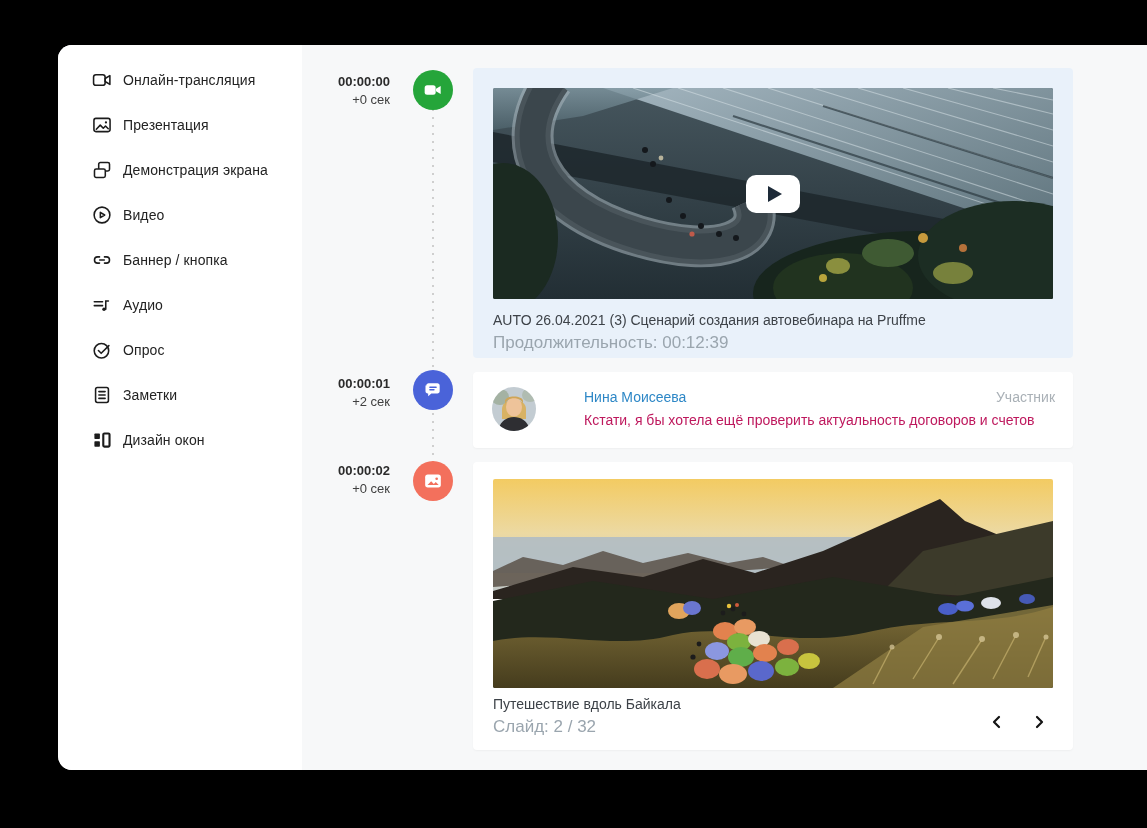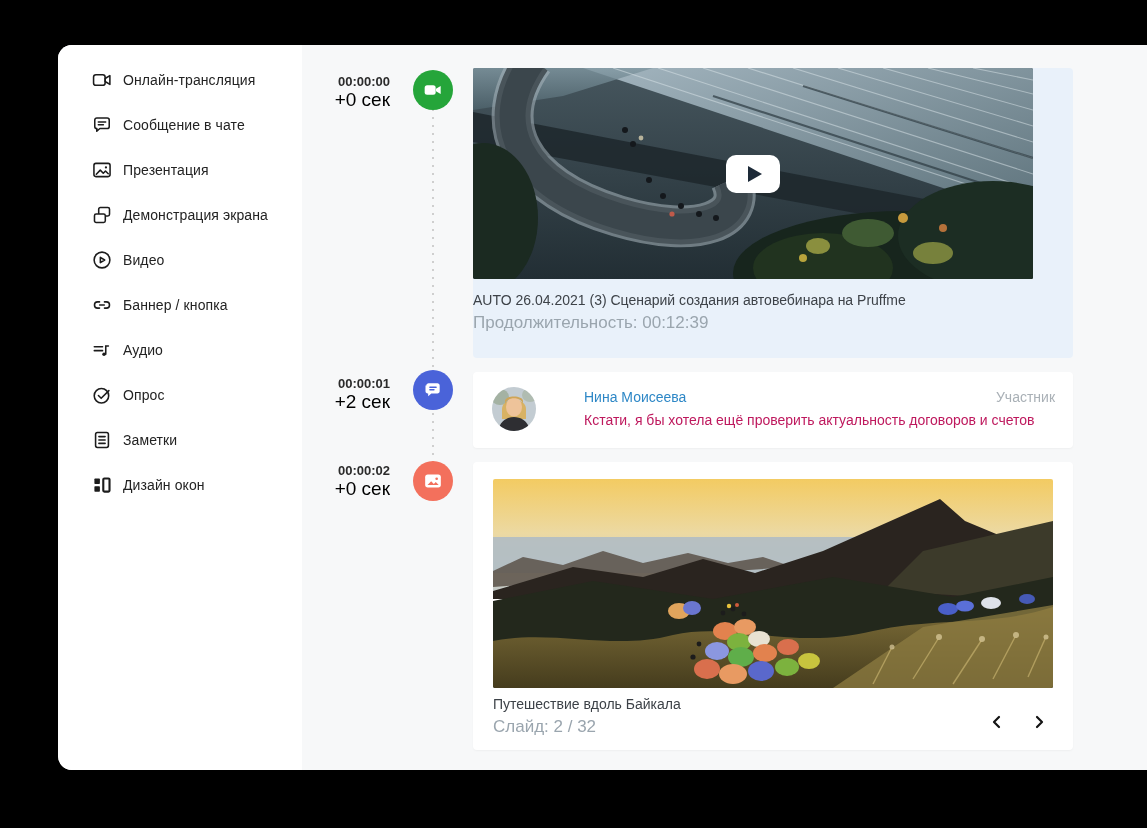--- a/index.html
+++ b/index.html
@@ -6,27 +6,27 @@
   body{width:1147px;height:828px;background:#000;font-family:"Liberation Sans",sans-serif;position:relative;overflow:hidden;}
   .window{position:absolute;left:58px;top:45px;width:1128px;height:725px;border-radius:14px;overflow:hidden;display:flex;background:#f7f8f9;box-shadow:0 10px 40px rgba(0,0,0,.5);}
   .sidebar{width:244px;background:#fff;flex:0 0 auto;padding-top:12px;box-sizing:border-box;}
   .side-item{height:45px;display:flex;align-items:center;padding-left:33px;cursor:pointer;}
   .side-item .ic{width:22px;height:22px;flex:0 0 auto;display:flex;align-items:center;justify-content:center;}
   .side-item .lbl{margin-left:10px;font-size:14px;color:#232323;letter-spacing:.1px;}
   .main{position:relative;flex:1;background:#f7f8f9;}
   .dots{position:absolute;left:130px;top:45px;width:2px;height:392px;background-image:radial-gradient(circle,#cfcfcf 1px,rgba(0,0,0,0) 1.2px);background-size:2px 8px;background-repeat:repeat-y;}
   .timeblock{position:absolute;left:8px;width:80px;text-align:right;}
   .timeblock .t{font-size:13px;font-weight:700;color:#2b2b2b;line-height:18px;}
-  .timeblock .o{font-size:19px;color:#000000;line-height:18px;}
+  .timeblock .o{font-size:13px;color:#404040;line-height:18px;}
   .evicon{position:absolute;left:111px;width:40px;height:40px;border-radius:50%;display:flex;align-items:center;justify-content:center;z-index:2;cursor:pointer;}
   .evicon.green{background:#25a53a;}
   .evicon.blue{background:#4a63d9;}
   .evicon.red{background:#f3705c;}
   .card{position:absolute;left:171px;width:600px;border-radius:4px;box-sizing:border-box;}
-  .card-video{top:23px;height:290px;background:#e9f1fa;}
+  .card-video{top:23px;height:290px;background:#e9f1fa;padding:20px;}
   .thumb{width:560px;display:block;border-radius:2px;position:relative;}
   .vwrap{position:relative;width:560px;height:211px;}
   .playbtn{position:absolute;left:50%;top:50%;transform:translate(-50%,-50%);width:54px;height:38px;cursor:pointer;}
   .card-title{font-size:14px;color:#3d4248;margin-top:13px;line-height:17px;}
   .card-sub{font-size:17px;color:#9aa5ae;margin-top:6px;line-height:16px;}
   .card-chat{top:327px;height:76px;background:#fff;padding:15px 18px 15px 19px;box-shadow:0 1px 2px rgba(0,0,0,.04);}
   .avatar{width:44px;height:44px;border-radius:50%;overflow:hidden;position:absolute;left:19px;top:15px;}
   .chat-body{margin-left:92px;}
   .chat-author{font-size:14px;color:#2d87c6;font-weight:500;line-height:17px;margin-top:2px;}
   .chat-msg{font-size:14px;color:#be185d;line-height:17px;margin-top:6px;}
@@ -45,29 +45,20 @@
     <div class="side-item">
       <span class="ic">
         <svg width="22" height="22" viewBox="0 0 24 24" fill="none" stroke="#1c1c1c" stroke-width="1.7" stroke-linejoin="round" stroke-linecap="round">
             <rect x="2.8" y="6.2" width="12.6" height="11.6" rx="2.6"></rect>
             <path d="M15.4 10.4 L20.6 7.2 V16.8 L15.4 13.6 Z"></path>
           </svg>
       </span>
       <span class="lbl">Онлайн-трансляция</span>
     </div>
 
-    <div class="side-item">
-      <span class="ic">
-        <svg width="22" height="22" viewBox="0 0 24 24" fill="none" stroke="#1c1c1c" stroke-width="1.7" stroke-linejoin="round" stroke-linecap="round">
-            <path d="M4.1 6.7c0-1.3 1-2.3 2.3-2.3h11.2c1.3 0 2.3 1 2.3 2.3v6.8c0 1.3-1 2.3-2.3 2.3H9.7l-3.4 3v-3H6.4c-1.3 0-2.3-1-2.3-2.3V6.7z"></path>
-            <path d="M8 8.8h8M8 11.7h5.5"></path>
-          </svg>
-      </span>
-      <span class="lbl">Сообщение в чате</span>
-    </div>
 
     <div class="side-item">
       <span class="ic">
         <svg width="22" height="22" viewBox="0 0 24 24" fill="none" stroke="#1c1c1c" stroke-width="1.7" stroke-linejoin="round" stroke-linecap="round">
             <rect x="3.2" y="4.8" width="17.6" height="14.4" rx="2.2"></rect>
             <path d="M5.8 16.6l4.3-4.5 3.3 3.4 2.4-2.4 3 3"></path>
             <circle cx="16.3" cy="9.2" r="1.25" fill="#1c1c1c" stroke="none"></circle>
           </svg>
       </span>
       <span class="lbl">Презентация</span>

